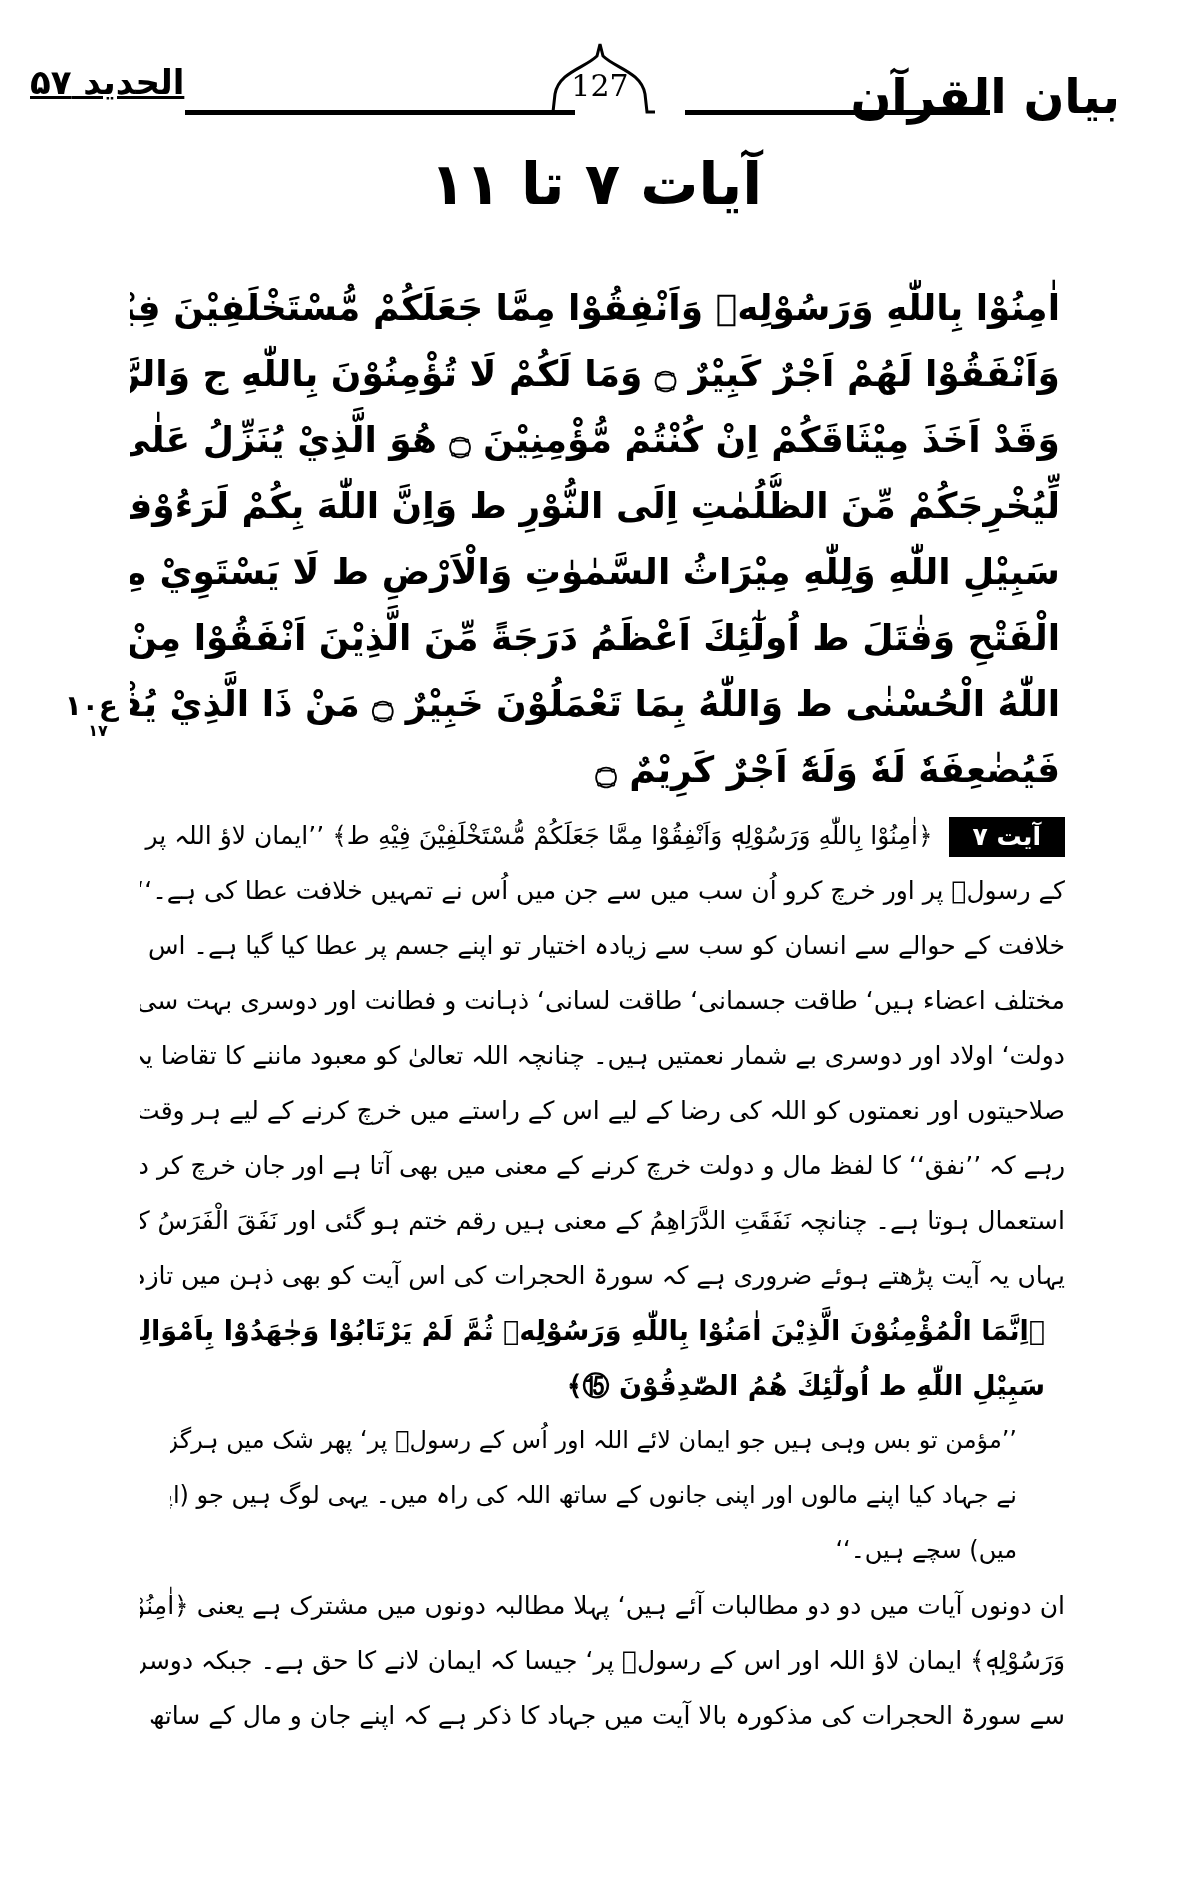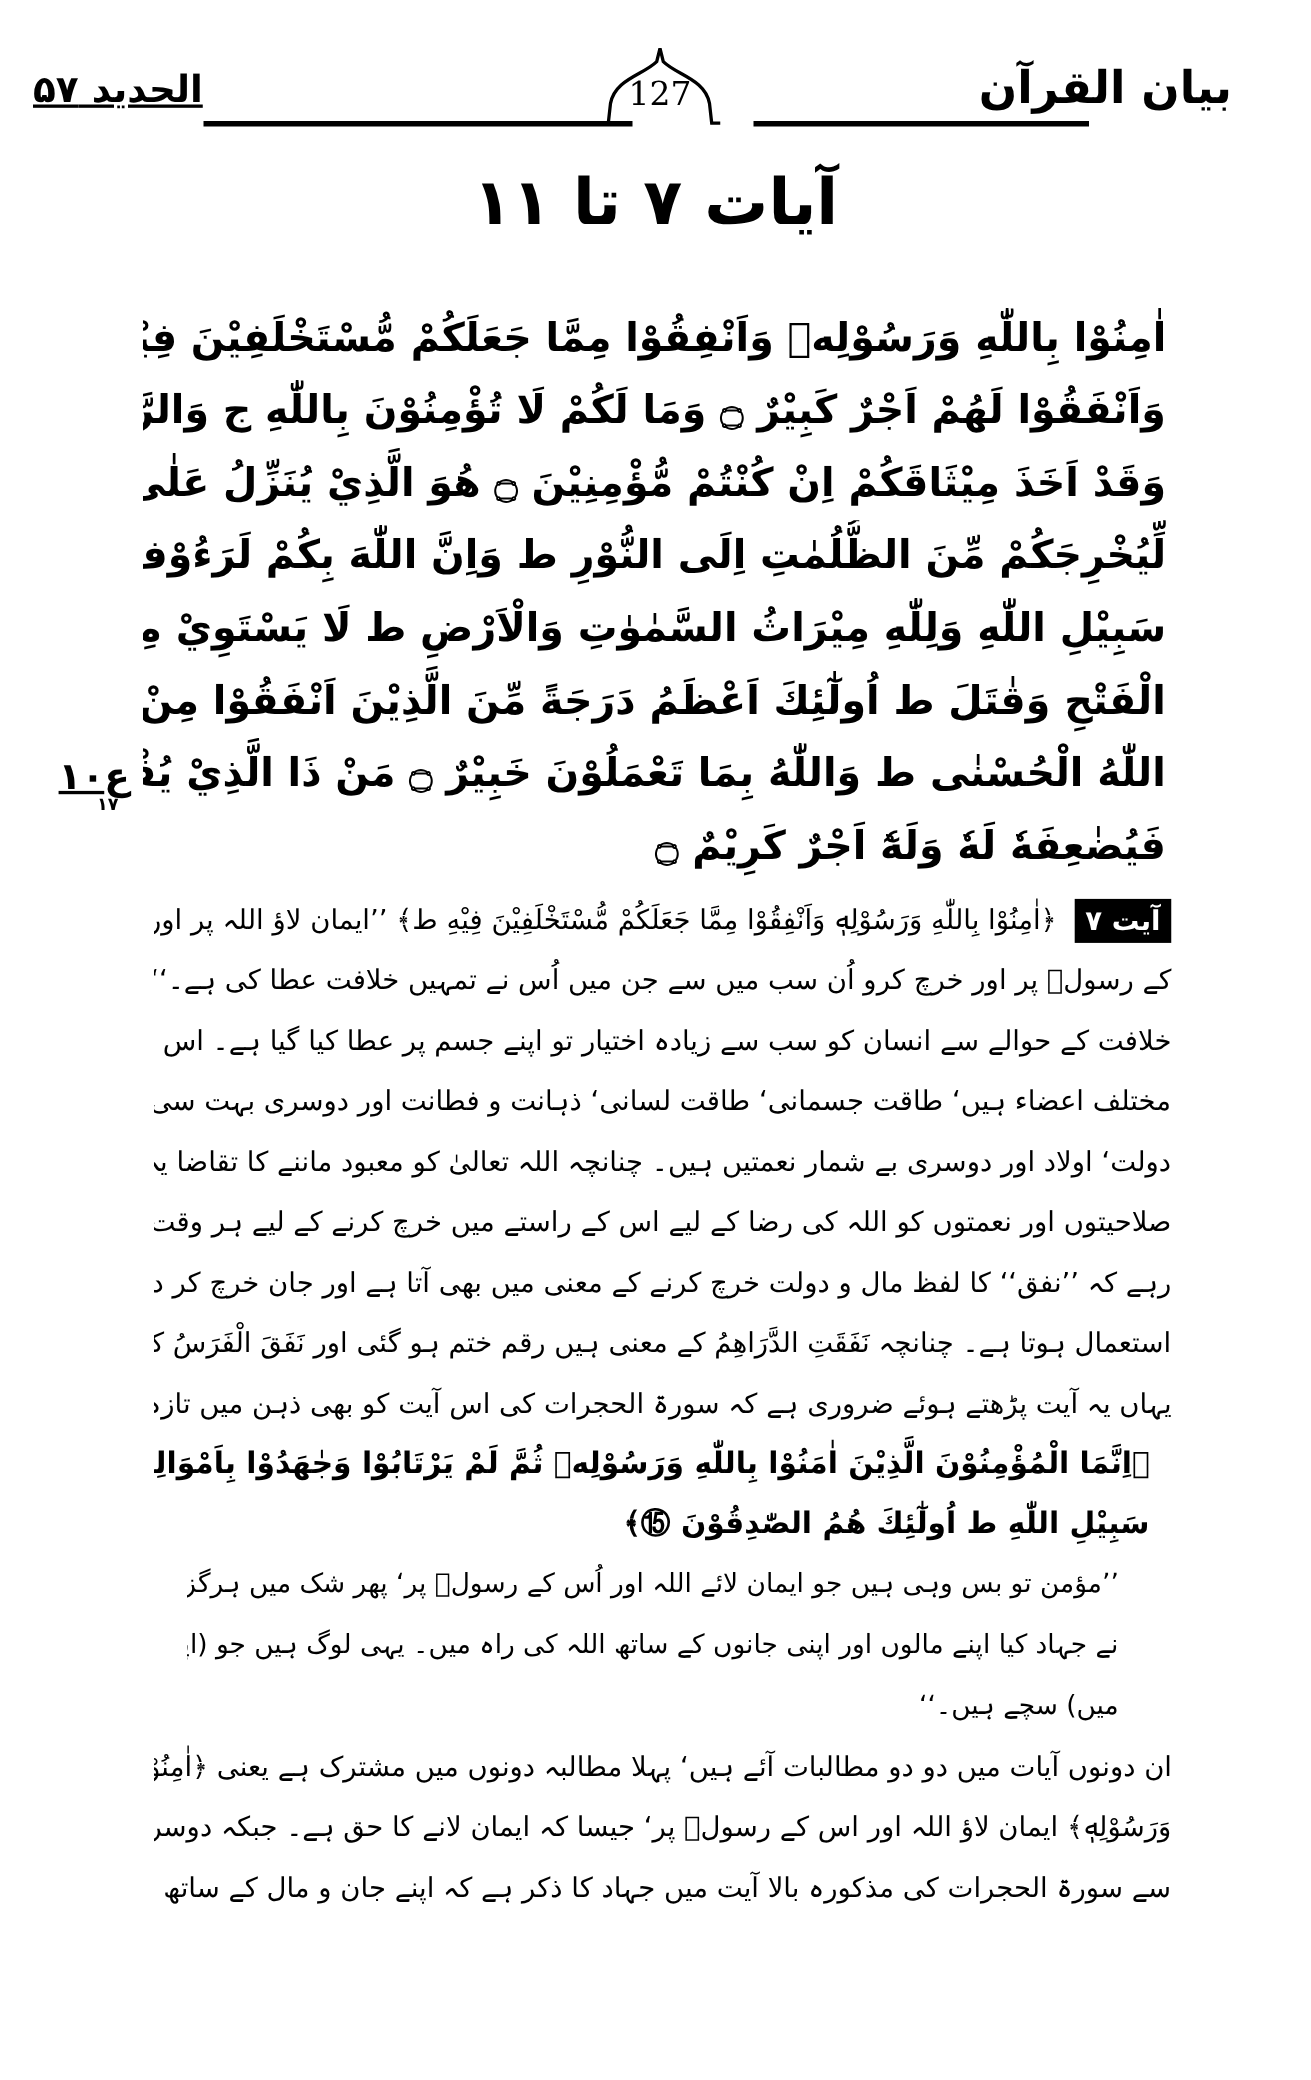--- a/index.html
+++ b/index.html
@@ -9,21 +9,21 @@
   }
   .page { position: absolute; left: 0; top: 0; width: 1192px; height: 1891px; }
 
   
   .header { position: absolute; left: 30px; top: 40px; width: 1090px; height: 70px; direction: ltr; }
   .header .surah-name {
     position: absolute; left: 0; top: 22px; font-size: 34px; font-weight: bold;
     direction: rtl; font-family: "DejaVu Sans", sans-serif; letter-spacing: -1px; text-decoration: underline;
   }
   .header .book-title {
-    position: absolute; right: 0; top: 16px; font-size: 41px; font-weight: bold;
+    position: absolute; right: 0; top: 28px; font-size: 48px; font-weight: bold;
     direction: rtl; font-family: "DejaVu Sans", sans-serif;
   }
   .header .rule-left { position: absolute; left: 155px; top: 70px; width: 390px; height: 5px; background: #000; }
   .header .rule-right { position: absolute; left: 655px; top: 70px; width: 305px; height: 5px; background: #000; }
   .header .page-arch {
     position: absolute; left: 515px; top: 2px; width: 110px; height: 72px;
   }
   .header .page-number {
     position: absolute; left: 0; top: 26px; width: 110px; text-align: center;
     font-family: "DejaVu Serif", serif; font-size: 30px; direction: ltr;
@@ -40,32 +40,32 @@
     position: absolute; left: 130px; top: 275px; width: 930px;
     direction: rtl; text-align: justify; text-align-last: justify;
     font-family: "DejaVu Sans", sans-serif; font-size: 36px; font-weight: bold;
   }
   .verses .vline { height: 66px; line-height: 66px; white-space: nowrap; overflow: hidden; }
   .verses .vline.last { text-align-last: right; }
   .ruku-marker {
     position: absolute; left: 78px; top: 690px; width: 40px; text-align: center;
     direction: rtl; font-weight: bold;
   }
-  .ruku-marker .ruku-top { font-size: 34px; line-height: 32px; display: block; text-decoration: underline; }
+  .ruku-marker .ruku-top { font-size: 28px; line-height: 32px; display: block; }
   .ruku-marker .ruku-bottom { font-size: 16px; line-height: 18px; display: block; text-align: center; }
 
   
   .commentary {
     position: absolute; left: 140px; top: 808px; width: 925px; direction: rtl;
     font-family: "DejaVu Sans", sans-serif; font-size: 25px;
   }
   .commentary .cline { height: 55px; line-height: 55px; white-space: nowrap; overflow: hidden; text-align: justify; text-align-last: justify; }
   .commentary .cline.short { text-align-last: right; }
   .commentary .verse-label {
-    display: inline-block; background: #000; color: #fff; padding: 0 10px;
+    display: inline-block; background: #000; color: #fff; padding: 0 24px;
     line-height: 40px; font-weight: bold; margin-left: 8px; vertical-align: middle;
   }
   .commentary .arabic-inline { font-weight: normal; }
   .quote-block { padding-right: 20px; }
   .quote-block .cline { font-size: 25px; }
   .quote-block .arabic { font-weight: bold; font-size: 27px; }
   .translation-block { padding-right: 48px; padding-left: 30px; }
   .translation-block .cline { font-size: 24px; }
 </style>
 </head>

